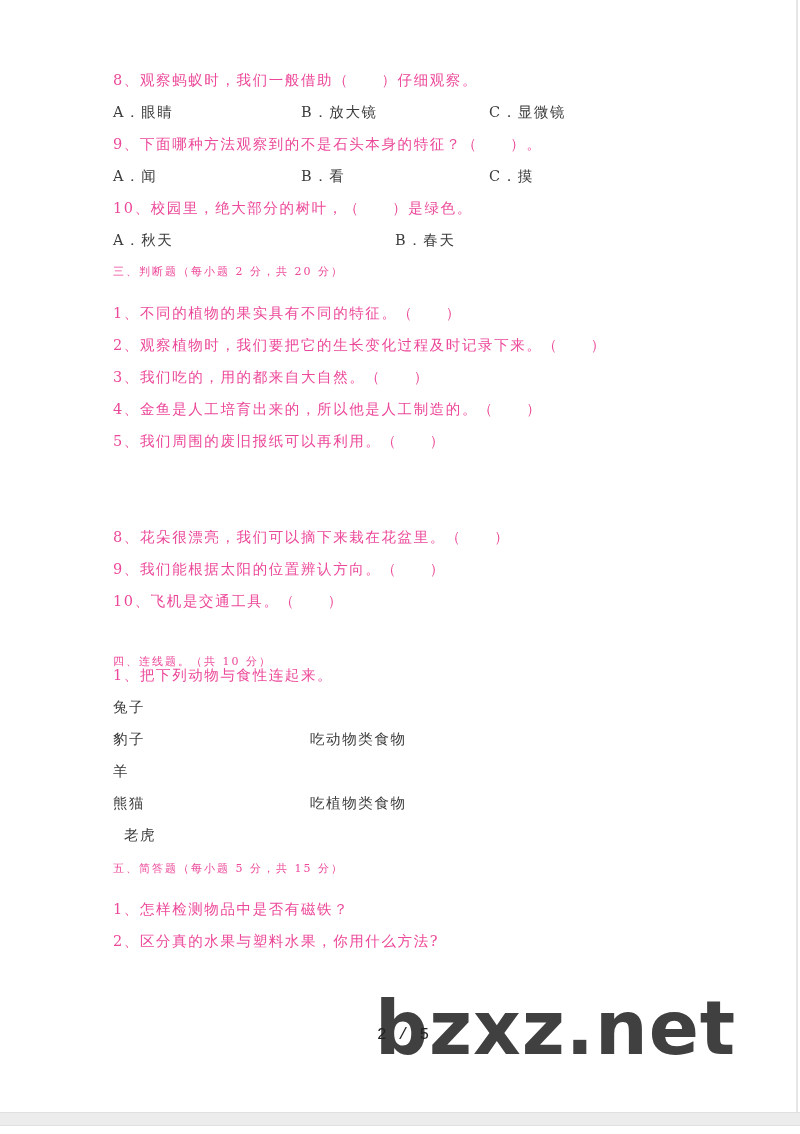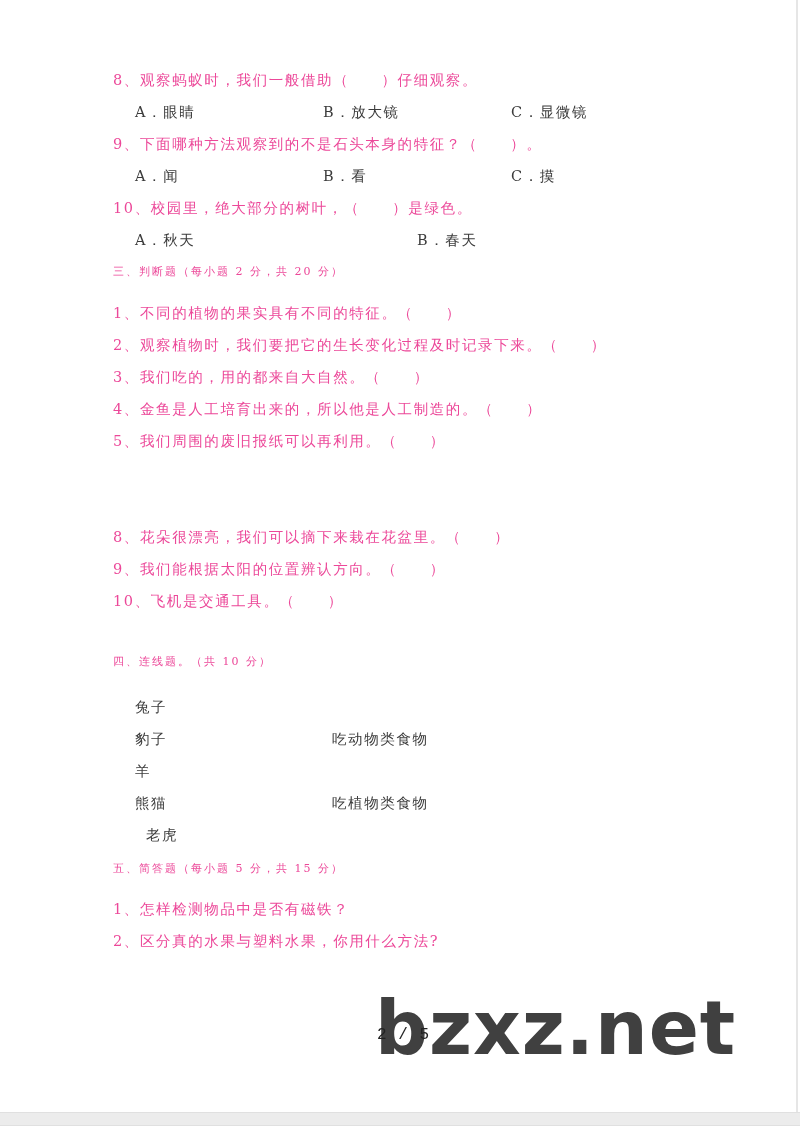--- a/index.html
+++ b/index.html
@@ -15,21 +15,21 @@
   }
   .sep {
     position: absolute; left: 0; top: 1112px; width: 800px; height: 12px;
     background: #ececec; border-top: 1px solid #e0e0e0; border-bottom: 1px solid #e0e0e0;
   }
   .line {
     position: absolute; left: 113px; font-size: 14.5px; letter-spacing: 1.6px;
     white-space: pre; line-height: 20px; color: #ec4899;
   }
   .heading { font-size: 11px; letter-spacing: 2px; color: #ec4899; }
-  .opt { position: absolute; font-size: 14.5px; letter-spacing: 1.6px; white-space: pre; line-height: 20px; color: #3b3b3b; margin-left: 22px; }
+  .opt { position: absolute; font-size: 14.5px; letter-spacing: 1.6px; white-space: pre; line-height: 20px; color: #3b3b3b; }
   .watermark {
     position: absolute; left: 375px; top: 988px; font-family: "DejaVu Sans", sans-serif;
     font-weight: bold; font-size: 74px; color: #404040; letter-spacing: 1px; line-height: 80px;
   }
   .pagenum {
     position: absolute; left: 377px; top: 1026px; font-family: Liberation Mono, monospace;
     font-size: 16px; color: #222; letter-spacing: 1px;
   }
 </style>
 </head>
@@ -55,20 +55,21 @@
   <div class="line" style="top:303px">1、不同的植物的果实具有不同的特征。（　　）</div>
   <div class="line" style="top:335px">2、观察植物时，我们要把它的生长变化过程及时记录下来。（　　）</div>
   <div class="line" style="top:367px">3、我们吃的，用的都来自大自然。（　　）</div>
   <div class="line" style="top:399px">4、金鱼是人工培育出来的，所以他是人工制造的。（　　）</div>
   <div class="line" style="top:431px">5、我们周围的废旧报纸可以再利用。（　　）</div>
   <div class="line" style="top:527px">8、花朵很漂亮，我们可以摘下来栽在花盆里。（　　）</div>
   <div class="line" style="top:559px">9、我们能根据太阳的位置辨认方向。（　　）</div>
   <div class="line" style="top:591px">10、飞机是交通工具。（　　）</div>
 
   <div class="line heading" style="top:652px">四、连线题。（共 10 分）</div>
+  <div class="line" style="top:665px">1、把下列动物与食性连起来。</div>
   <div class="opt" style="left:113px;top:697px">兔子</div>
   <div class="opt" style="left:113px;top:729px">豹子</div>
   <div class="opt" style="left:310px;top:729px">吃动物类食物</div>
   <div class="opt" style="left:113px;top:761px">羊</div>
   <div class="opt" style="left:113px;top:793px">熊猫</div>
   <div class="opt" style="left:310px;top:793px">吃植物类食物</div>
   <div class="opt" style="left:124px;top:825px">老虎</div>
 
   <div class="line heading" style="top:859px">五、简答题（每小题 5 分，共 15 分）</div>
   <div class="line" style="top:899px">1、怎样检测物品中是否有磁铁？</div>

